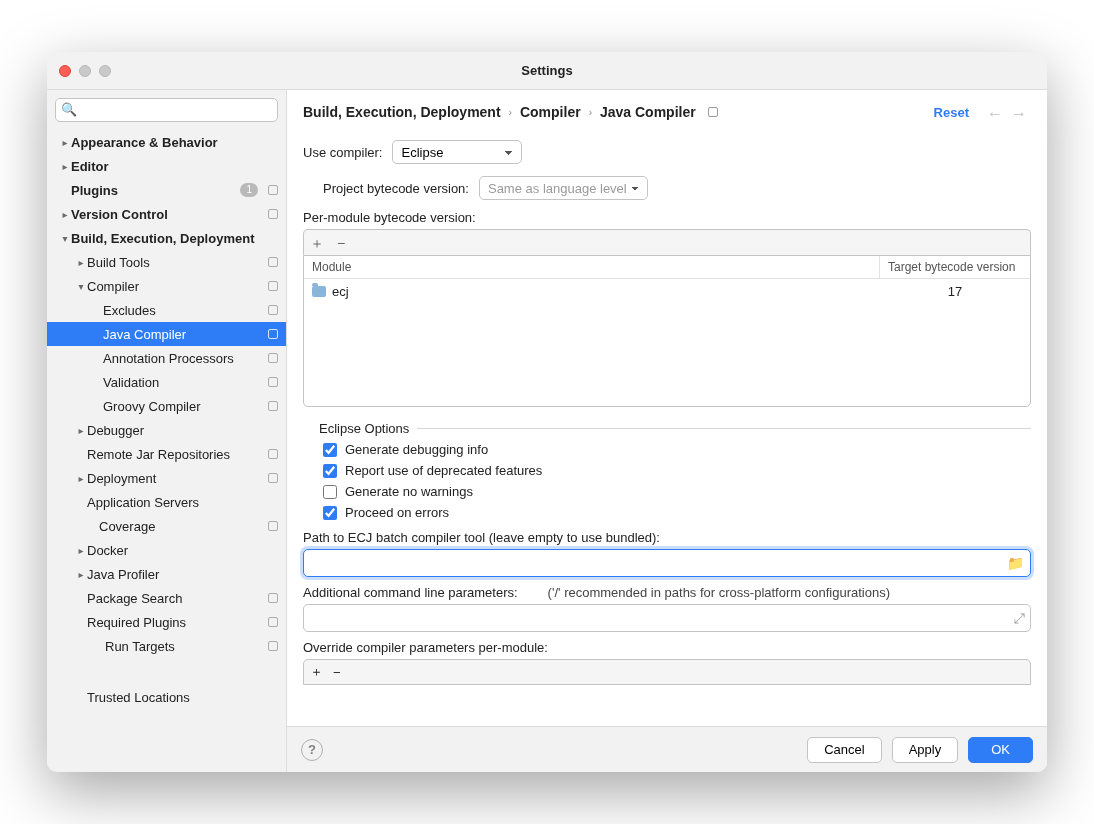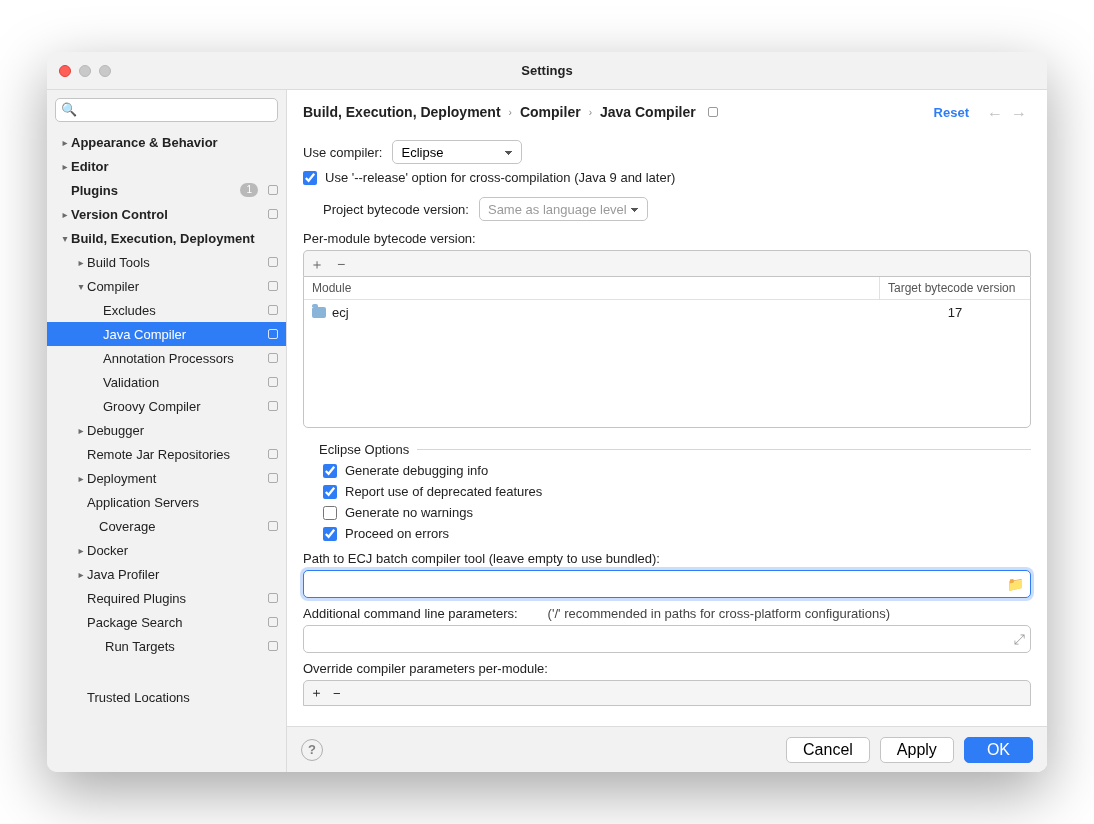--- a/index.html
+++ b/index.html
@@ -157,21 +157,21 @@
 }
 
 .footer {
   height:46px; border-top:1px solid #dcdcdc; display:flex; align-items:center; padding:0 14px; gap:10px;
   background:#f2f2f2;
 }
 .footer .help {
   width:22px;height:22px;border:1.5px solid #b0b0b0;border-radius:50%;display:flex;align-items:center;justify-content:center;color:#808080;font-size:13px;font-weight:600;
 }
 .footer .spacer{flex:1;}
-.btn-std { height:26px; padding:0 16px; border:1px solid #c4c4c4; border-radius:5px; background:#fff; font-size:16px; cursor:pointer;}
+.btn-std { height:26px; padding:0 16px; border:1px solid #c4c4c4; border-radius:5px; background:#fff; font-size:13px; cursor:pointer;}
 .btn-primary { background:#2f7df6; border-color:#2f7df6; color:#fff; padding:0 22px;}
 </style>
 </head>
 <body>
 
 <div class="window">
   <div class="titlebar">
     <div class="traffic-lights">
       <div class="tl red"></div>
       <div class="tl yellow"></div>
@@ -271,26 +271,26 @@
           <div class="tree-item" style="padding-left: 26px;">
             <span class="chev">▸</span>
             <span class="label">Docker</span>
           </div>
           <div class="tree-item" style="padding-left: 26px;">
             <span class="chev">▸</span>
             <span class="label">Java Profiler</span>
           </div>
           <div class="tree-item" style="padding-left: 26px;">
             <span class="chev none">▸</span>
+            <span class="label">Package Search</span>
+            <span class="badge-box"></span>
+          </div>
+          <div class="tree-item" style="padding-left: 26px;">
+            <span class="chev none">▸</span>
             <span class="label">Required Plugins</span>
-            <span class="badge-box"></span>
-          </div>
-          <div class="tree-item" style="padding-left: 26px;">
-            <span class="chev none">▸</span>
-            <span class="label">Package Search</span>
             <span class="badge-box"></span>
           </div>
           <div class="tree-item" style="padding-left: 44px;">
             <span class="chev none">▸</span>
             <span class="label">Run Targets</span>
             <span class="badge-box"></span>
           </div>
           <div class="tree-item" style="padding-left: 26px; margin-top: 27px;">
             <span class="chev none">▸</span>
             <span class="label">Trusted Locations</span>
@@ -314,24 +314,20 @@
       </div>
 
       <div class="content">
         <div class="row">
           <span class="lbl">Use compiler:</span>
           <select class="combo">
             <option>Eclipse</option>
           </select>
         </div>
 
-        <div class="row check">
-          <input type="checkbox" checked="" style="">
-          <span>Use '--release' option for cross-compilation (Java 9 and later)</span>
-        </div>
 
         <div class="row indent" style="margin-top:12px;">
           <span class="lbl">Project bytecode version:</span>
           <select class="combo muted">
             <option>Same as language level</option>
           </select>
         </div>
 
         <div class="section-lbl">Per-module bytecode version:</div>
         <div class="mini-tb">

